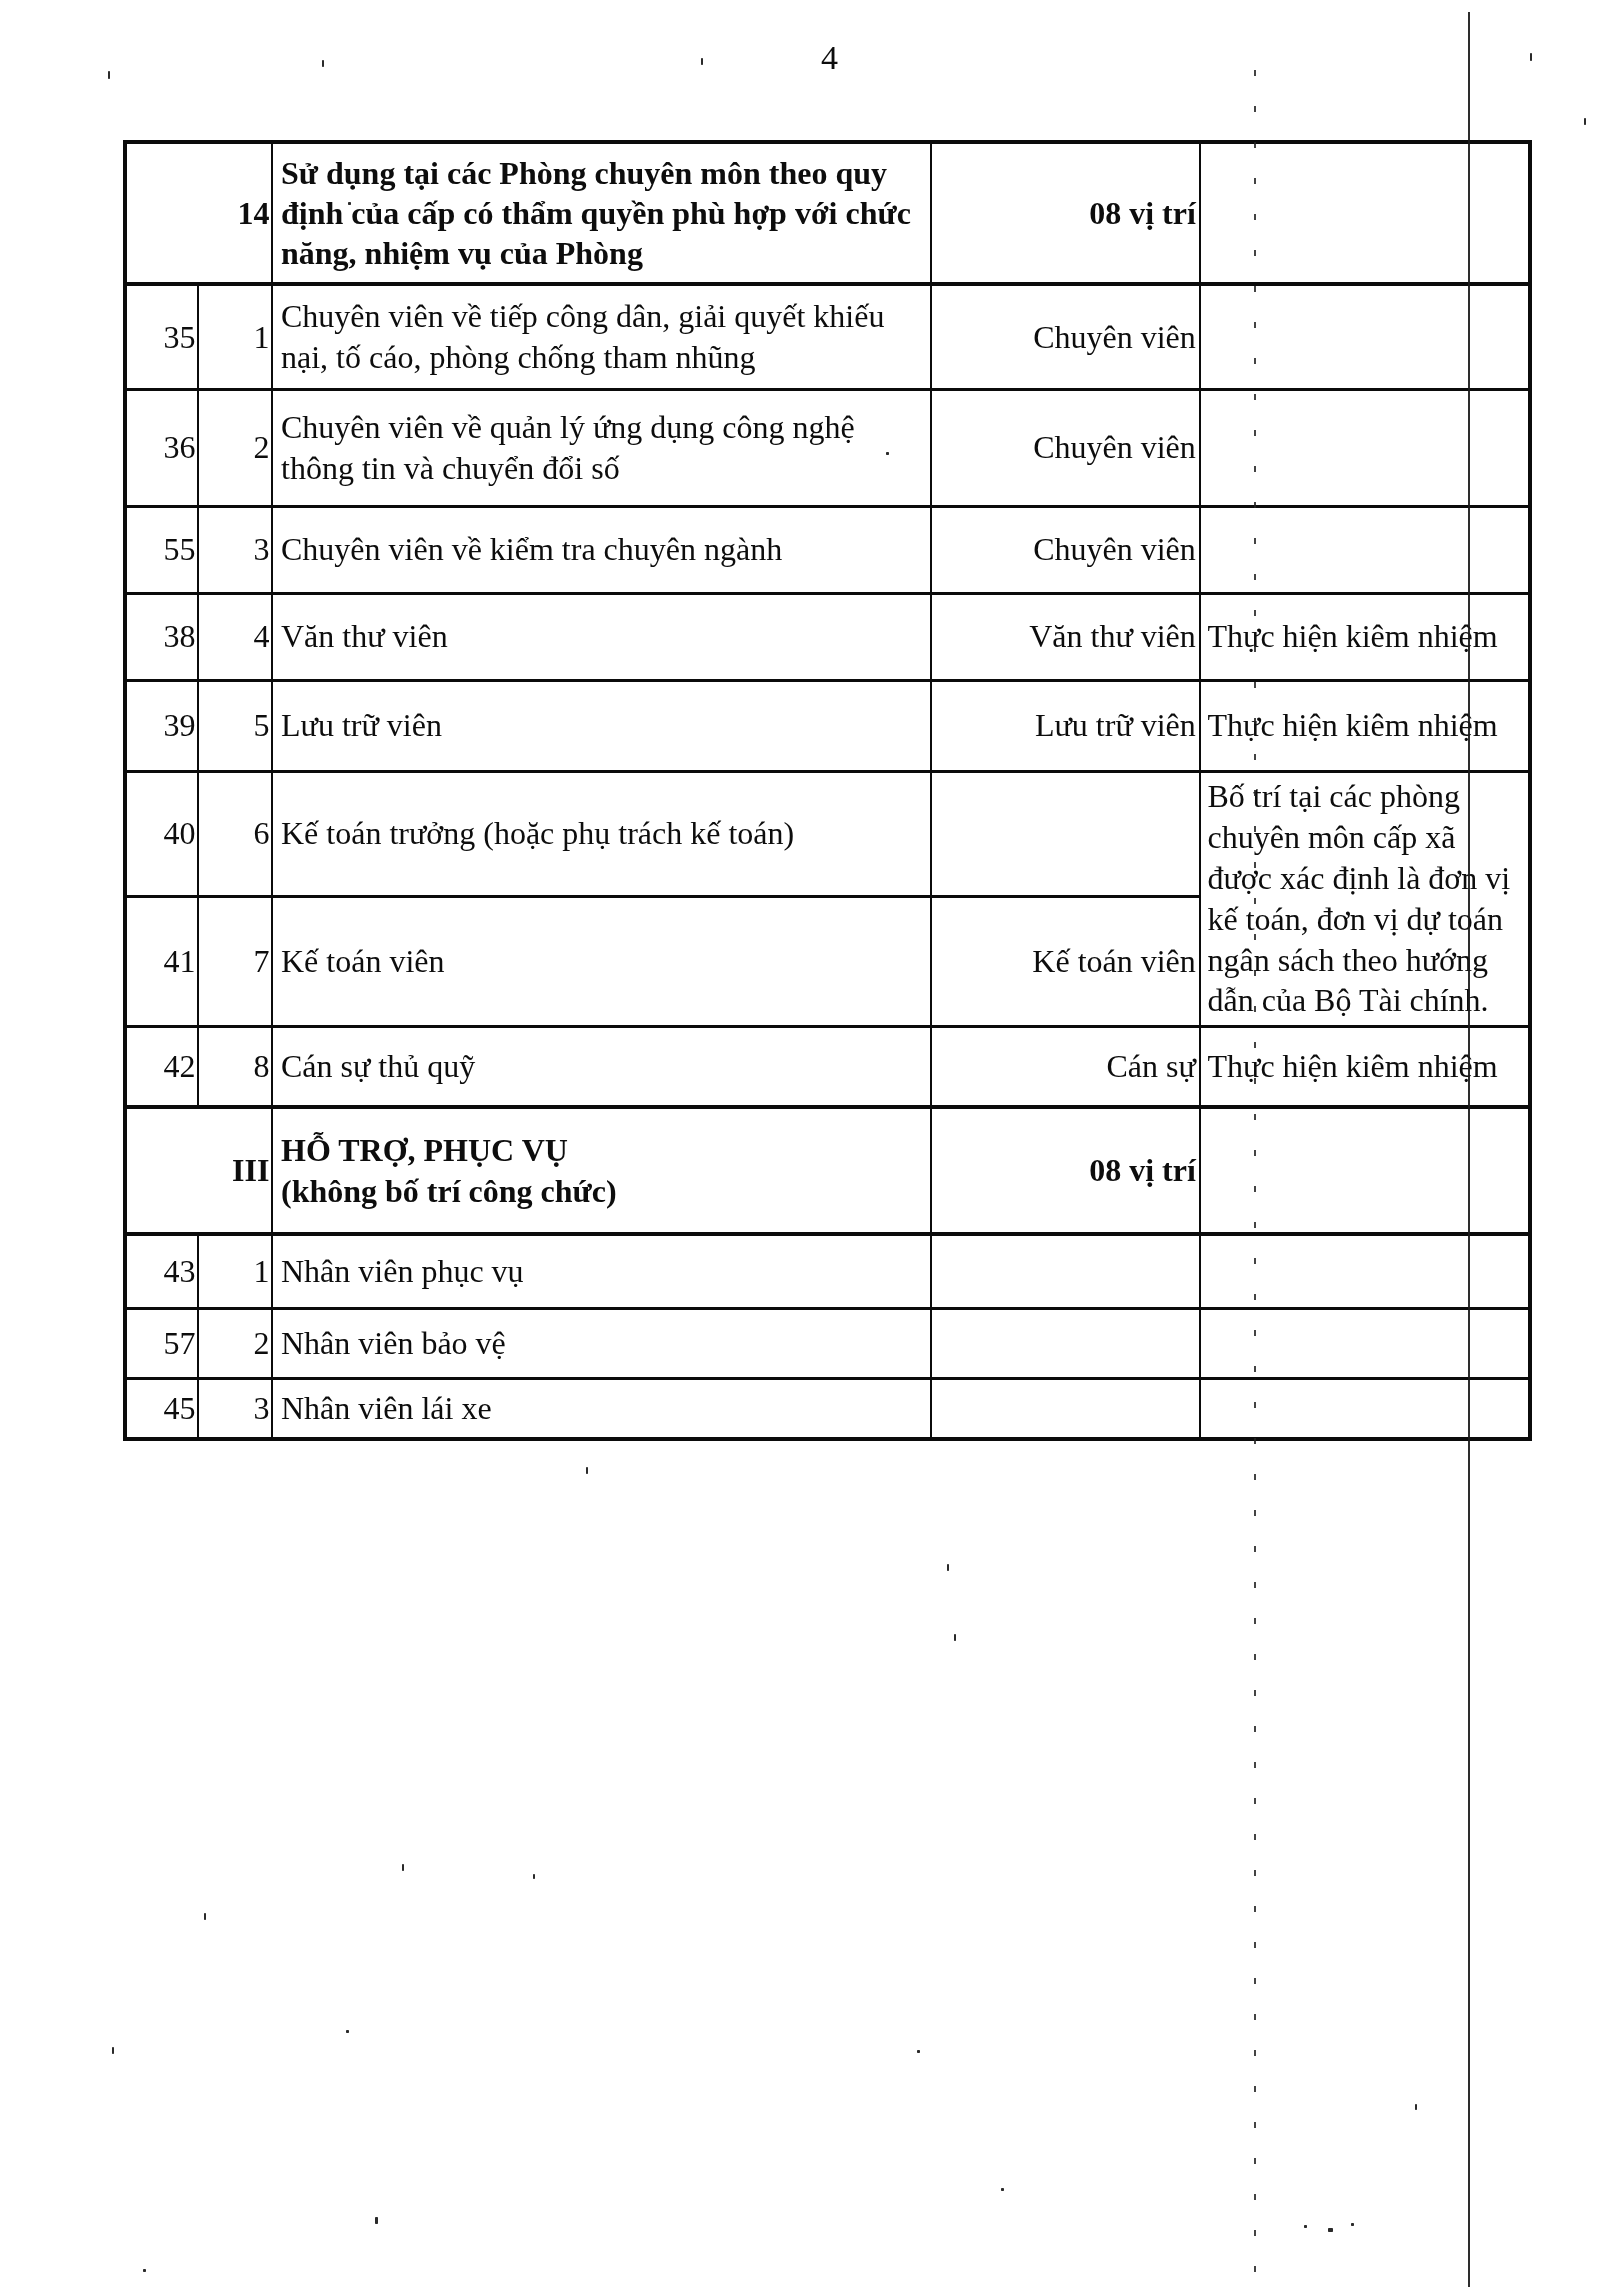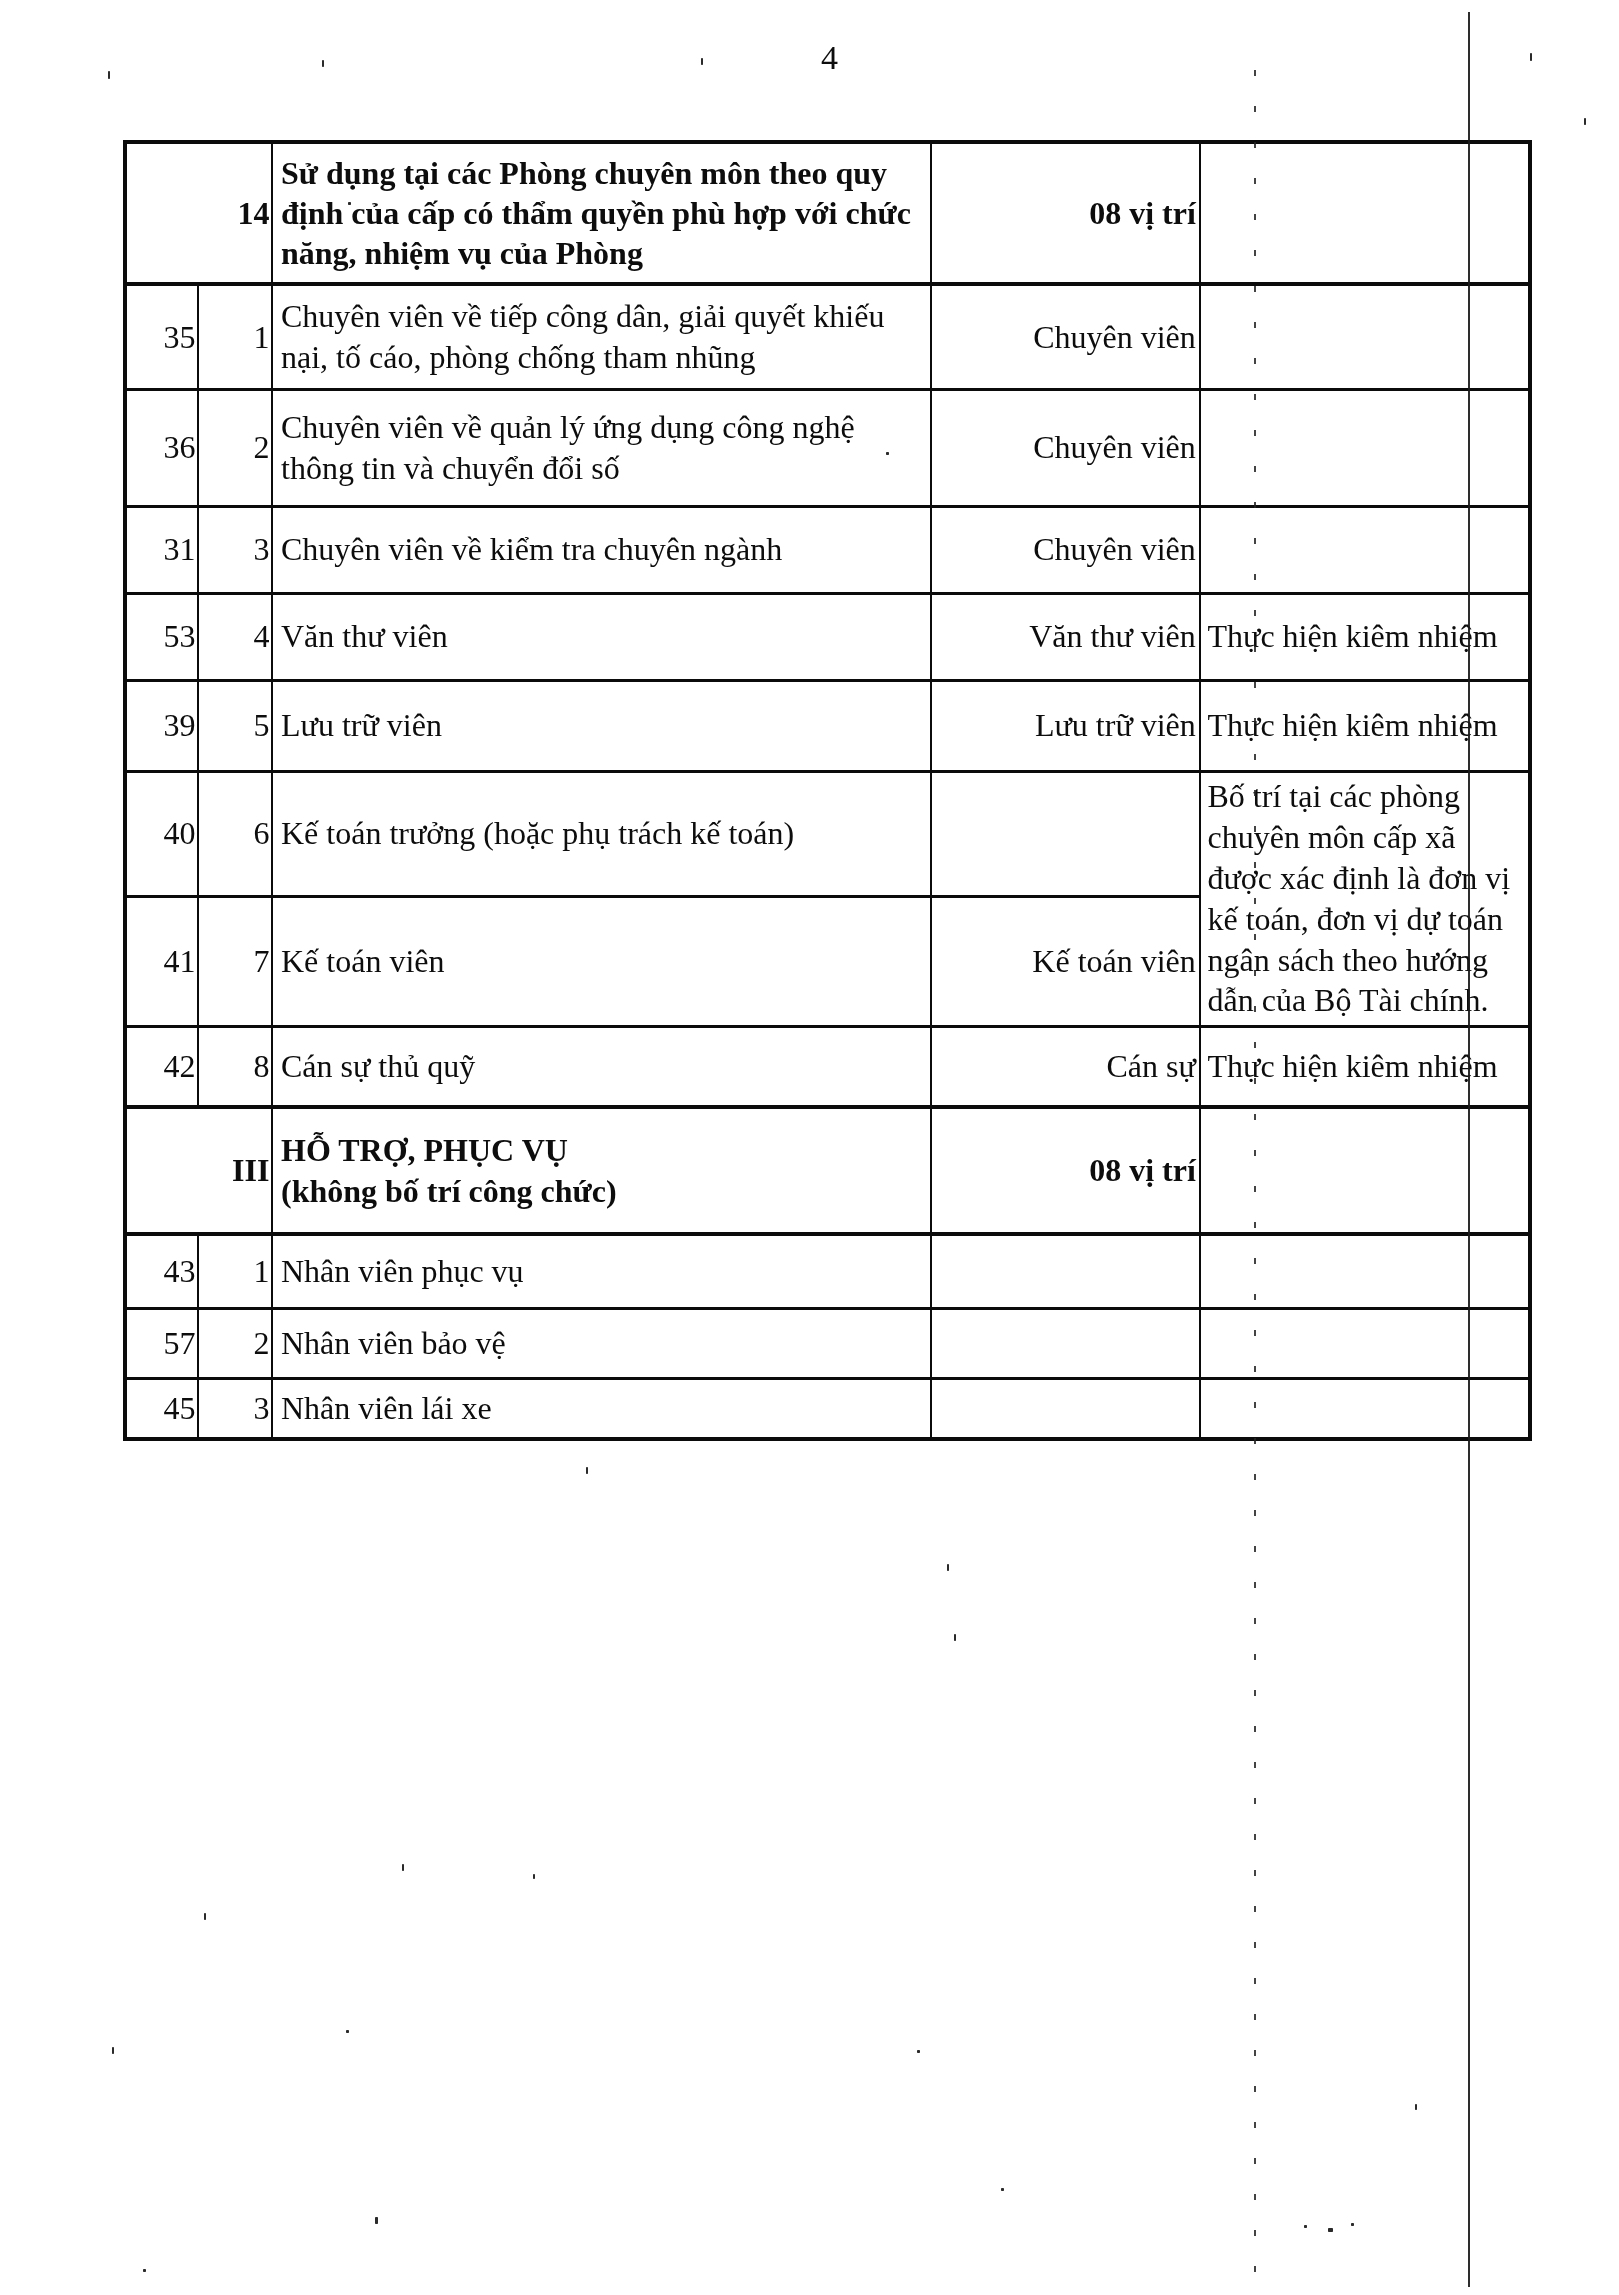--- a/index.html
+++ b/index.html
@@ -94,29 +94,29 @@
 
   <tr style="height:117px">
     <td class="c-stt">36</td>
     <td class="c-sub">2</td>
     <td class="c-desc">Chuyên viên về quản lý ứng dụng công nghệ thông tin và chuyển đổi số</td>
     <td class="c-rank">Chuyên viên</td>
     <td class="c-note"></td>
   </tr>
 
   <tr style="height:87px">
-    <td class="c-stt">31</td>
+    <td class="c-stt">55</td>
     <td class="c-sub">3</td>
     <td class="c-desc">Chuyên viên về kiểm tra chuyên ngành</td>
     <td class="c-rank">Chuyên viên</td>
     <td class="c-note"></td>
   </tr>
 
   <tr style="height:87px">
-    <td class="c-stt">53</td>
+    <td class="c-stt">38</td>
     <td class="c-sub">4</td>
     <td class="c-desc">Văn thư viên</td>
     <td class="c-rank">Văn thư viên</td>
     <td class="c-note">Thực hiện kiêm nhiệm</td>
   </tr>
 
   <tr style="height:91px">
     <td class="c-stt">39</td>
     <td class="c-sub">5</td>
     <td class="c-desc">Lưu trữ viên</td>

